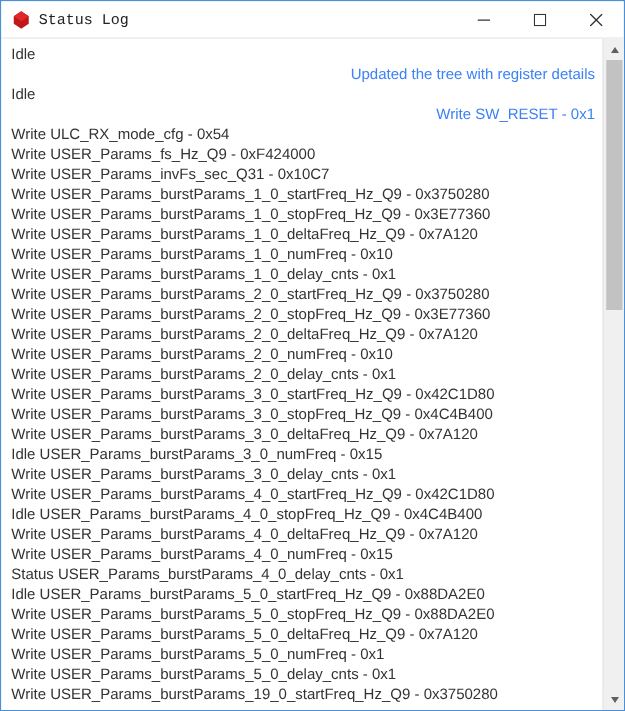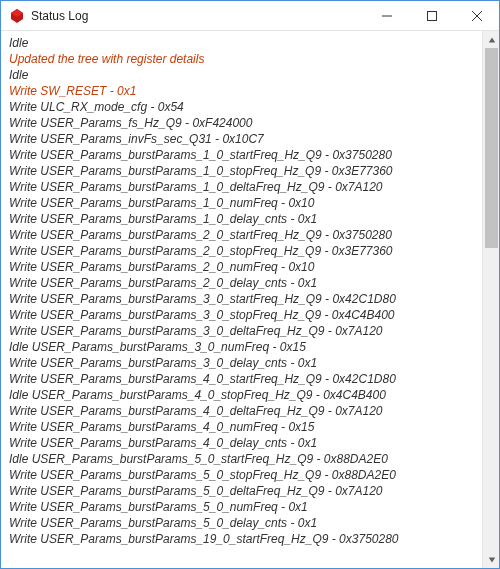--- a/index.html
+++ b/index.html
@@ -16,20 +16,21 @@
       overflow: hidden;
       border: 1px solid #4a90d9;
     }
     .titlebar {
       height: 30px;
       background: #fff;
       display: flex;
       align-items: center;
       padding: 0 0 0 8px;
       border-bottom: 1px solid #e5e5e5;
+      font-family: Liberation Mono, monospace;
     }
     .app-icon {
       width: 16px;
       height: 16px;
       margin-right: 6px;
       display: inline-flex;
       align-items: center;
       justify-content: center;
     }
     .app-icon svg {
@@ -60,35 +61,35 @@
       height: 10px;
       stroke: #333;
       stroke-width: 1;
       fill: none;
     }
     .log-container {
       position: relative;
       height: calc(100% - 30px);
       background: #fff;
       display: flex;
-      font-style: italic;
     }
     .log-content {
       flex: 1;
       padding: 4px 6px 4px 8px;
       overflow: hidden;
       line-height: 16px;
       font-size: 12px;
     }
     .log-line {
       white-space: nowrap;
       color: #333;
     }
     .log-line.grey {
-      color: #c2410c;
+      color: #3b82f6;
+      text-align: right;
     }
     .scrollbar {
       width: 17px;
       background: #f0f0f0;
       position: relative;
       border-left: 1px solid #e5e5e5;
     }
     .scroll-btn {
       position: absolute;
       left: 0;
@@ -156,32 +157,33 @@
       <div class="log-line">Write ULC_RX_mode_cfg - 0x54</div>
       <div class="log-line">Write USER_Params_fs_Hz_Q9 - 0xF424000</div>
       <div class="log-line">Write USER_Params_invFs_sec_Q31 - 0x10C7</div>
       <div class="log-line">Write USER_Params_burstParams_1_0_startFreq_Hz_Q9 - 0x3750280</div>
       <div class="log-line">Write USER_Params_burstParams_1_0_stopFreq_Hz_Q9 - 0x3E77360</div>
       <div class="log-line">Write USER_Params_burstParams_1_0_deltaFreq_Hz_Q9 - 0x7A120</div>
       <div class="log-line">Write USER_Params_burstParams_1_0_numFreq - 0x10</div>
       <div class="log-line">Write USER_Params_burstParams_1_0_delay_cnts - 0x1</div>
       <div class="log-line">Write USER_Params_burstParams_2_0_startFreq_Hz_Q9 - 0x3750280</div>
       <div class="log-line">Write USER_Params_burstParams_2_0_stopFreq_Hz_Q9 - 0x3E77360</div>
+      <div class="log-line">Write USER_Params_burstParams_2_0_deltaFreq_Hz_Q9 - 0x7A120</div>
       <div class="log-line">Write USER_Params_burstParams_2_0_numFreq - 0x10</div>
       <div class="log-line">Write USER_Params_burstParams_2_0_delay_cnts - 0x1</div>
       <div class="log-line">Write USER_Params_burstParams_3_0_startFreq_Hz_Q9 - 0x42C1D80</div>
       <div class="log-line">Write USER_Params_burstParams_3_0_stopFreq_Hz_Q9 - 0x4C4B400</div>
       <div class="log-line">Write USER_Params_burstParams_3_0_deltaFreq_Hz_Q9 - 0x7A120</div>
       <div class="log-line">Idle USER_Params_burstParams_3_0_numFreq - 0x15</div>
       <div class="log-line">Write USER_Params_burstParams_3_0_delay_cnts - 0x1</div>
       <div class="log-line">Write USER_Params_burstParams_4_0_startFreq_Hz_Q9 - 0x42C1D80</div>
       <div class="log-line">Idle USER_Params_burstParams_4_0_stopFreq_Hz_Q9 - 0x4C4B400</div>
       <div class="log-line">Write USER_Params_burstParams_4_0_deltaFreq_Hz_Q9 - 0x7A120</div>
       <div class="log-line">Write USER_Params_burstParams_4_0_numFreq - 0x15</div>
-      <div class="log-line">Write USER_Params_burstParams_4_0_delay_cnts - 0x1</div>
+      <div class="log-line">Status USER_Params_burstParams_4_0_delay_cnts - 0x1</div>
       <div class="log-line">Idle USER_Params_burstParams_5_0_startFreq_Hz_Q9 - 0x88DA2E0</div>
       <div class="log-line">Write USER_Params_burstParams_5_0_stopFreq_Hz_Q9 - 0x88DA2E0</div>
       <div class="log-line">Write USER_Params_burstParams_5_0_deltaFreq_Hz_Q9 - 0x7A120</div>
       <div class="log-line">Write USER_Params_burstParams_5_0_numFreq - 0x1</div>
       <div class="log-line">Write USER_Params_burstParams_5_0_delay_cnts - 0x1</div>
       <div class="log-line">Write USER_Params_burstParams_19_0_startFreq_Hz_Q9 - 0x3750280</div>
     </div>
   <div class="scrollbar">
     <div class="scroll-btn scroll-up">
       <svg viewBox="0 0 10 10">

